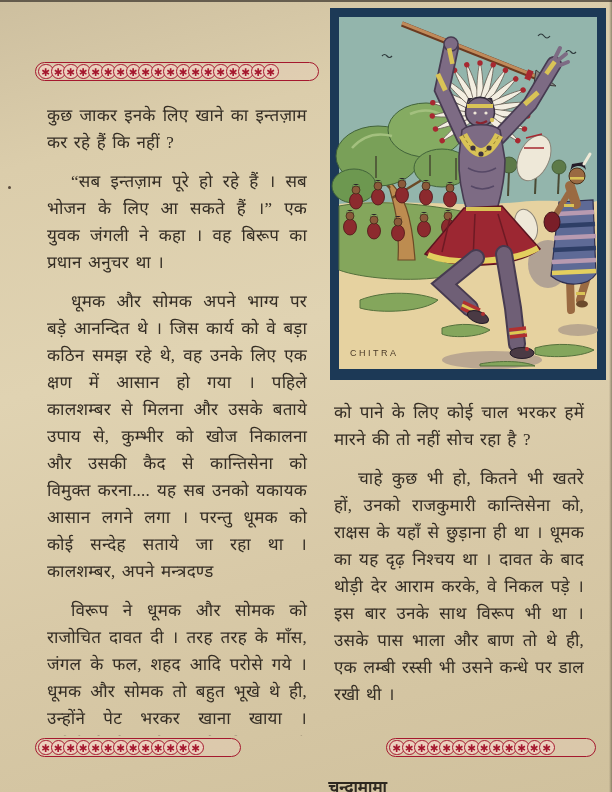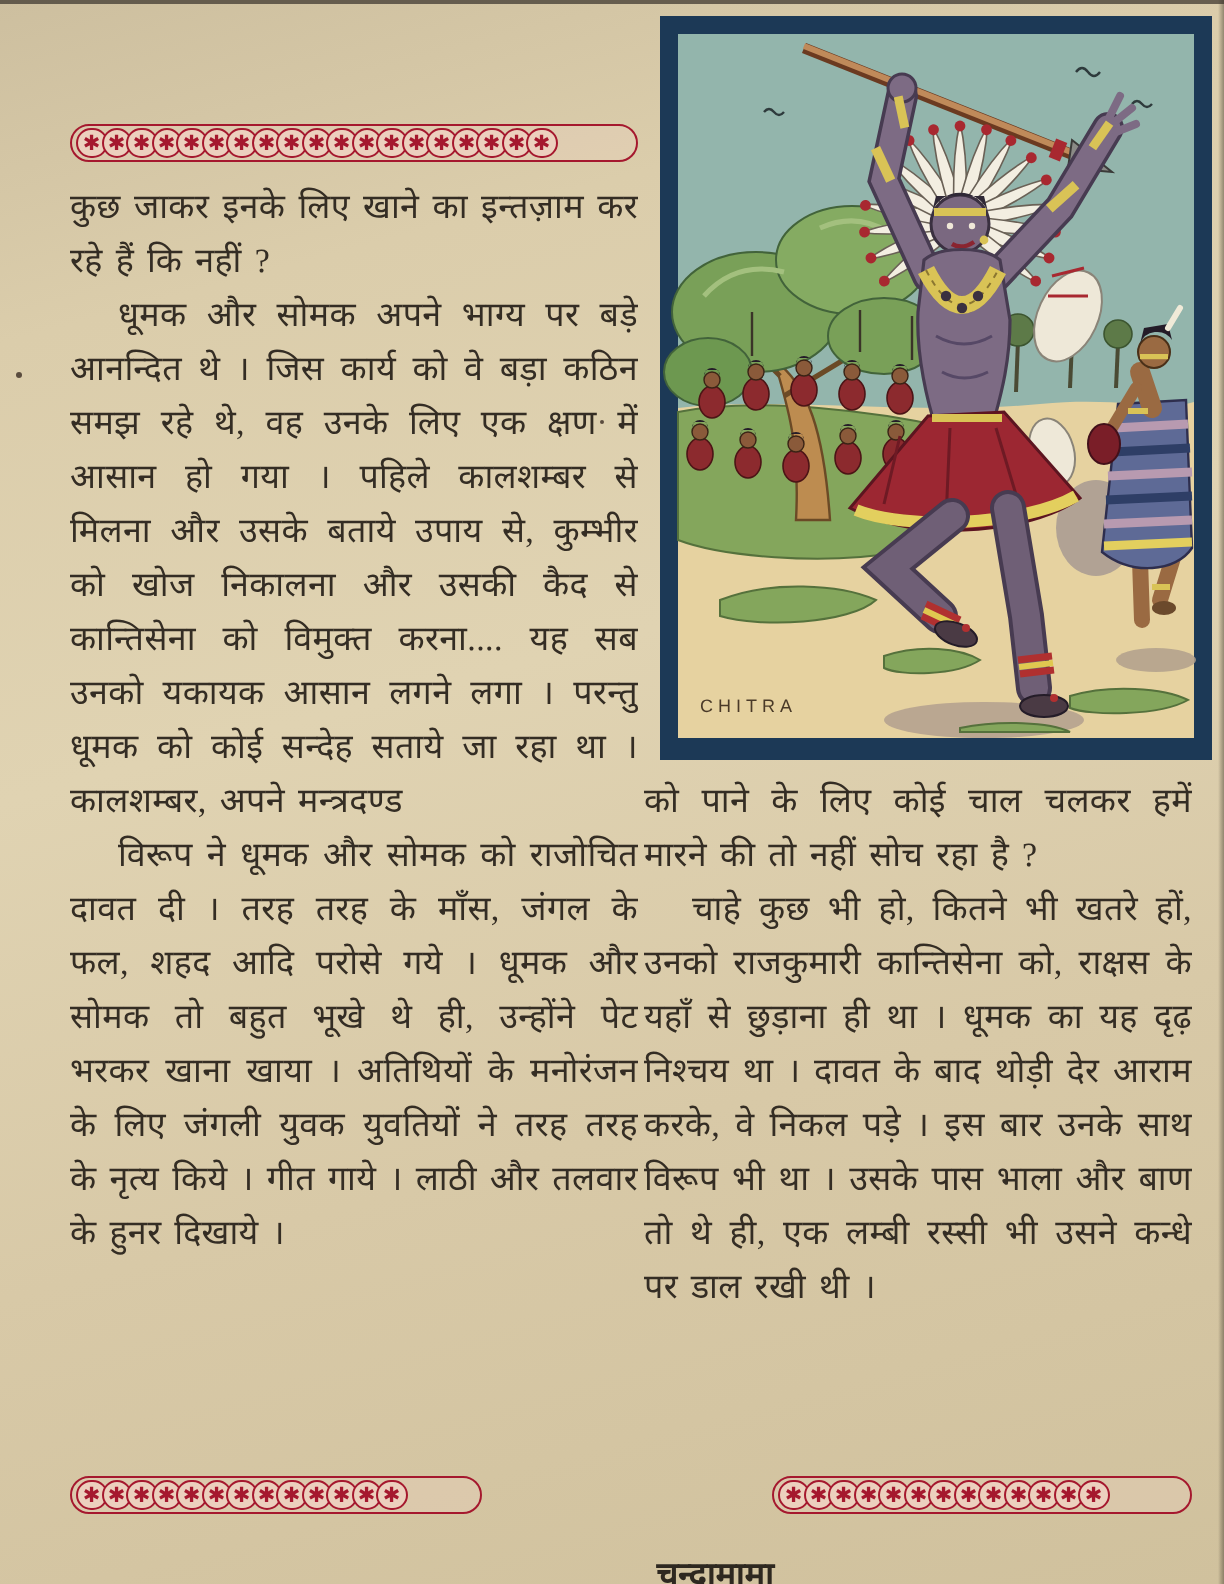--- a/index.html
+++ b/index.html
@@ -17,21 +17,21 @@
   .orn-unit{flex:0 0 auto;width:15.5px;height:15.5px;border:1.4px solid #a5182e;border-radius:50%;
     background:#ecd0be;color:#a5182e;font-size:10.5px;line-height:15px;text-align:center;box-sizing:border-box;}
   .orn-unit + .orn-unit{margin-left:-3px;}
   .orn-top{left:35px;top:62px;width:284px;}
   .orn-fleft{left:35px;top:738px;width:206px;}
   .orn-fright{left:386px;top:738px;width:210px;}
 
   
   .col{position:absolute;text-align:justify;font-size:17px;line-height:27px;overflow:hidden;
     color:#342d24;letter-spacing:.2px;word-spacing:2px;}
-  .col p{margin:0;text-indent:24px;}
+  .col p{margin:12px;text-indent:24px;}
   .col p.noindent{text-indent:0;}
   .col-left{left:35px;top:90px;width:284px;height:646px;}
   .col-right{left:322px;top:387px;width:274px;height:348px;}
 
   
   .illus{position:absolute;left:330px;top:8px;width:276px;height:372px;}
   .illus svg{display:block;}
 
   
   .footer-center{position:absolute;left:243px;top:732px;width:144px;text-align:right;margin-top:43px;}
@@ -64,20 +64,21 @@
       <span class="orn-unit">✱</span>
       <span class="orn-unit">✱</span>
       <span class="orn-unit">✱</span>
       <span class="orn-unit">✱</span>
       <span class="orn-unit">✱</span>
       <span class="orn-unit">✱</span>
     </div>
 
   <div class="col col-left">
     <p class="noindent">कुछ जाकर इनके लिए खाने का इन्तज़ाम कर रहे हैं कि नहीं ?</p>
+    <p>“सब इन्तज़ाम पूरे हो रहे हैं । सब भोजन के लिए आ सकते हैं ।” एक युवक जंगली ने कहा । वह बिरूप का प्रधान अनुचर था ।</p>
     <p>धूमक और सोमक अपने भाग्य पर बड़े आनन्दित थे । जिस कार्य को वे बड़ा कठिन समझ रहे थे, वह उनके लिए एक क्षण में आसान हो गया । पहिले कालशम्बर से मिलना और उसके बताये उपाय से, कुम्भीर को खोज निकालना और उसकी कैद से कान्तिसेना को विमुक्त करना.... यह सब उनको यकायक आसान लगने लगा । परन्तु धूमक को कोई सन्देह सताये जा रहा था । कालशम्बर, अपने मन्त्रदण्ड</p>
     <p>विरूप ने धूमक और सोमक को राजोचित दावत दी । तरह तरह के माँस, जंगल के फल, शहद आदि परोसे गये । धूमक और सोमक तो बहुत भूखे थे ही, उन्होंने पेट भरकर खाना खाया । अतिथियों के मनोरंजन के लिए जंगली युवक युवतियों ने तरह तरह के नृत्य किये । गीत गाये । लाठी और तलवार के हुनर दिखाये ।</p>
   </div>
 
   <div class="illus">
     <svg width="276" height="372" viewBox="0 0 276 372" xmlns="http://www.w3.org/2000/svg">
       <defs>
         <g id="fe">
           <path d="M-3.2,-14 C-3.4,-30 -1.8,-42 0,-50 C1.8,-42 3.4,-30 3.2,-14 C3.2,-9 -3.2,-9 -3.2,-14 Z" fill="#f3eee1" stroke="#6a6156" stroke-width="0.8"></path>
           <circle cx="0" cy="-48" r="2.7" fill="#a82830"></circle>
@@ -272,21 +273,21 @@
           <circle cx="153" cy="306" r="2" fill="#b03030"></circle>
           <circle cx="197" cy="341" r="2" fill="#b03030"></circle>
         </g>
       </g>
 
       <text x="20" y="348" font-size="9" letter-spacing="2.5" fill="#4a3a28" font-family="Liberation Sans, sans-serif">CHITRA</text>
     </svg>
   </div>
 
   <div class="col col-right">
-    <p class="noindent">को पाने के लिए कोई चाल चलकर हमें मारने की तो नहीं सोच रहा है ?</p>
+    <p class="noindent">को पाने के लिए कोई चाल भरकर हमें मारने की तो नहीं सोच रहा है ?</p>
     <p>चाहे कुछ भी हो, कितने भी खतरे हों, उनको राजकुमारी कान्तिसेना को, राक्षस के यहाँ से छुड़ाना ही था । धूमक का यह दृढ़ निश्चय था । दावत के बाद थोड़ी देर आराम करके, वे निकल पड़े । इस बार उनके साथ विरूप भी था । उसके पास भाला और बाण तो थे ही, एक लम्बी रस्सी भी उसने कन्धे पर डाल रखी थी ।</p>
   </div>
 
   <div class="orn-band orn-fleft">
       <span class="orn-unit">✱</span>
       <span class="orn-unit">✱</span>
       <span class="orn-unit">✱</span>
       <span class="orn-unit">✱</span>
       <span class="orn-unit">✱</span>
       <span class="orn-unit">✱</span>

